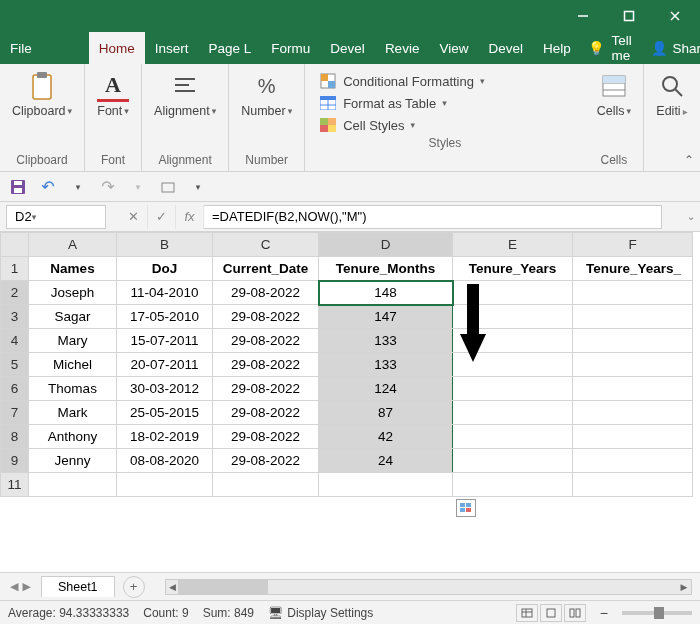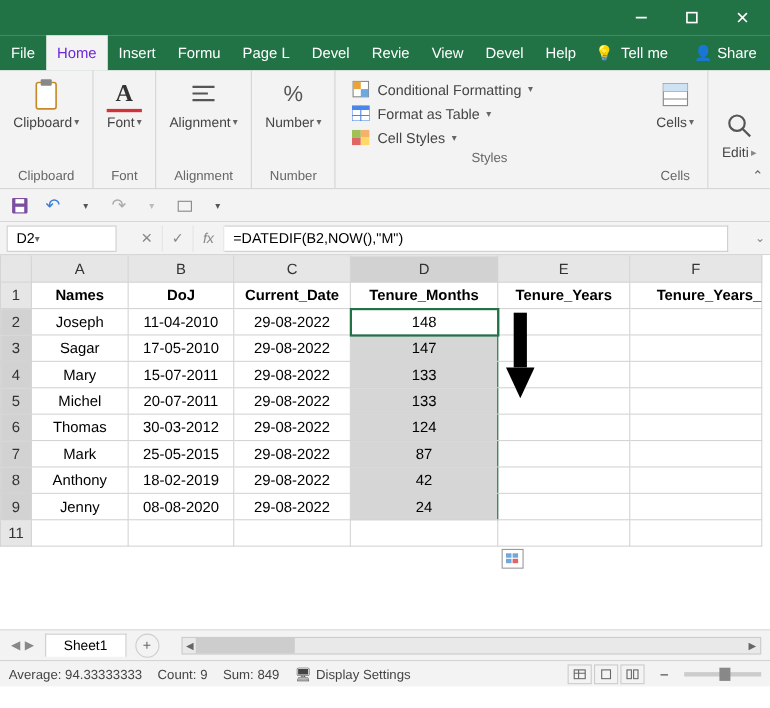--- a/index.html
+++ b/index.html
@@ -6,21 +6,21 @@
   body { width: 700px; height: 644px; background: #fff; overflow: hidden; position: relative; }
 
   
   .titlebar { height: 32px; background: #217346; display: flex; justify-content: flex-end; align-items: center; padding-right: 2px; }
   .titlebar .btn { width: 46px; height: 32px; display: flex; align-items: center; justify-content: center; color: #fff; }
   .titlebar .btn svg { stroke: #fff; fill: none; }
 
   
   .tabs { height: 32px; background: #217346; display: flex; align-items: stretch; }
   .tab { padding: 0 10px; color: #fff; font-size: 13.5px; display: flex; align-items: center; cursor: pointer; white-space: nowrap; }
-  .tab.active { background: #f3f3f3; color: #6d28d9; font-weight: 400; }
+  .tab.active { background: #f3f3f3; color: #7f1d1d; font-weight: 400; margin-left: 47px; }
   .tellme { display: flex; align-items: center; color: #fff; font-size: 13.5px; padding: 0 8px; gap: 6px; }
   .share { display: flex; align-items: center; color: #fff; font-size: 13.5px; padding: 0 12px; gap: 4px; margin-left: auto; }
 
   
   .ribbon { height: 108px; background: #f3f3f3; border-bottom: 1px solid #d4d4d4; display: flex; position: relative; }
   .group { border-right: 1px solid #d4d4d4; padding: 4px 8px 0 8px; display: flex; flex-direction: column; align-items: center; justify-content: space-between; }
   .group-label { font-size: 12px; color: #666; padding-bottom: 4px; }
   .big-btn { display: flex; flex-direction: column; align-items: center; gap: 2px; padding: 2px 4px; cursor: pointer; }
   .big-btn .icon-box { width: 32px; height: 32px; display: flex; align-items: center; justify-content: center; }
   .big-btn .lbl { font-size: 12.5px; color: #444; display: flex; align-items: center; gap: 2px; }
@@ -100,22 +100,22 @@
         <line x1="2" y1="2" x2="10" y2="10" stroke-width="1.5"></line>
         <line x1="10" y1="2" x2="2" y2="10" stroke-width="1.5"></line>
       </svg>
     </div>
 </div>
 
 <div class="tabs">
   <div class="tab">File</div>
   <div class="tab active">Home</div>
   <div class="tab">Insert</div>
+  <div class="tab">Page L</div>
   <div class="tab">Formu</div>
-  <div class="tab">Page L</div>
   <div class="tab">Devel</div>
   <div class="tab">Revie</div>
   <div class="tab">View</div>
   <div class="tab">Devel</div>
   <div class="tab">Help</div>
   <div class="tellme">
     <span>💡</span>
     <span>Tell me</span>
   </div>
   <div class="share">
@@ -226,21 +226,21 @@
             <rect x="2" y="2" width="22" height="7" fill="#cfe2f3"></rect>
           </svg>
         </div>
       <div class="lbl">
           <span>Cells</span>
           <span class="arrow-down">▾</span>
         </div>
     </div>
     <div class="group-label">Cells</div>
   </div>
-  <div class="group" style="border-right:none;margin-top:28px;">
+  <div class="group" style="border-right:none;">
     <div class="big-btn">
       <div class="icon-box">
           <svg width="24" height="24">
             <circle cx="10" cy="10" r="7" fill="none" stroke="#555" stroke-width="2"></circle>
             <line x1="15" y1="15" x2="22" y2="22" stroke="#555" stroke-width="2"></line>
           </svg>
         </div>
       <div class="lbl">
           <span>Editi</span>
           <span style="font-size:10px;color:#888;">▸</span>
@@ -307,21 +307,21 @@
       <th class="colhdr">E</th>
       <th class="colhdr">F</th>
     </tr>
     <tr class="hdr-row">
       <th class="rowhdr">1</th>
       <td>Names</td>
       <td>DoJ</td>
       <td>Current_Date</td>
       <td>Tenure_Months</td>
       <td>Tenure_Years</td>
-      <td style="text-align:right;padding-left:2px;">Tenure_Years_</td>
+      <td style="text-align:center;padding-left:2px;">Tenure_Years_</td>
     </tr>
     <tr>
           <th class="rowhdr selected">2</th>
           <td>Joseph</td>
           <td>11-04-2010</td>
           <td>29-08-2022</td>
           <td class="sel-col first active-cell sel-border-left sel-border-right">148</td>
           <td></td>
           <td></td>
         </tr>

